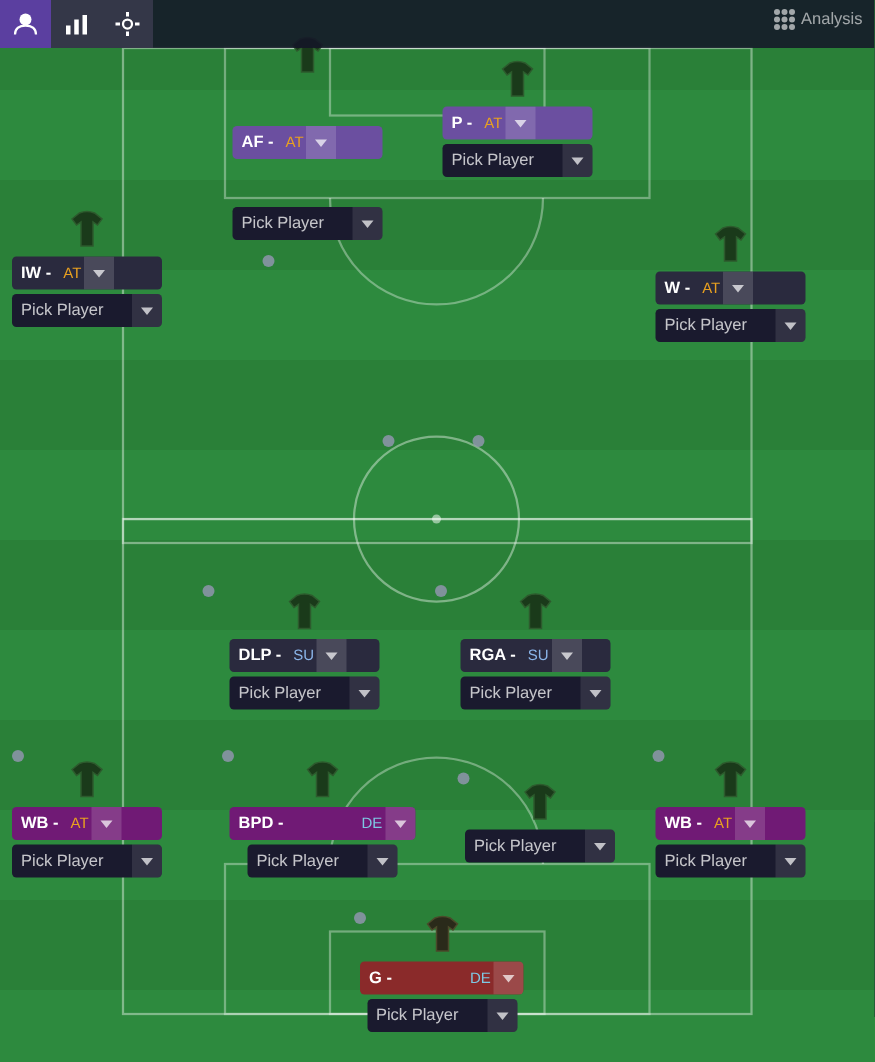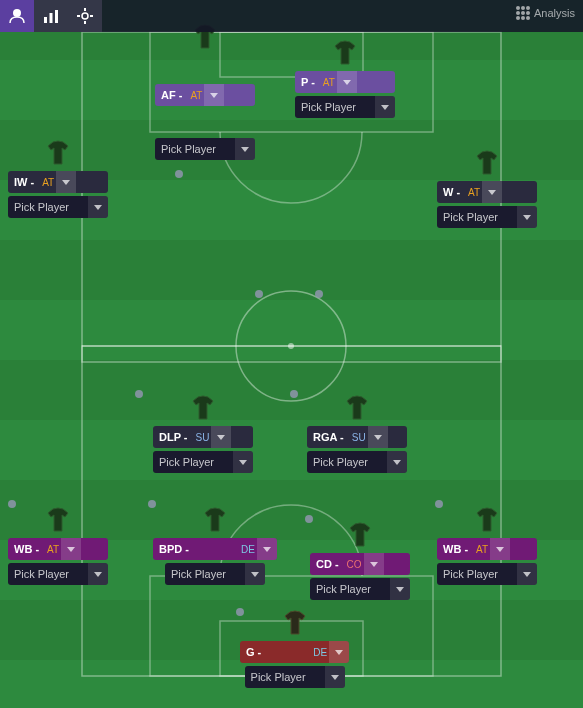--- a/index.html
+++ b/index.html
@@ -433,27 +433,20 @@
       <div class="pick-dropdown-btn">
           <div class="chevron-down"></div>
         </div>
     </div>
   </div>
 
   <div class="player-card" style="top:520px; left:310px; z-index:10;">
     <svg width="30" height="30" viewBox="0 0 30 30">
       <path d="M5,8 L10,4 Q15,2 20,4 L25,8 L22,12 L19,10 L19,26 L11,26 L11,10 L8,12 Z" fill="#1a3a1a" stroke="#2d5a2d" stroke-width="1"></path>
     </svg>
-    <div class="role-badge role-bg-blue">
-      <span class="role-label">CD -</span>
-      <span class="role-duty duty-co">CO</span>
-      <div class="role-dropdown-btn">
-          <div class="chevron-down"></div>
-        </div>
-    </div>
     <div class="pick-player-btn">
       <span class="pick-player-label">Pick Player</span>
       <div class="pick-dropdown-btn">
           <div class="chevron-down"></div>
         </div>
     </div>
   </div>
 
   <div class="player-card" style="top:505px; left:437px; z-index:10;">
     <svg width="30" height="30" viewBox="0 0 30 30">

